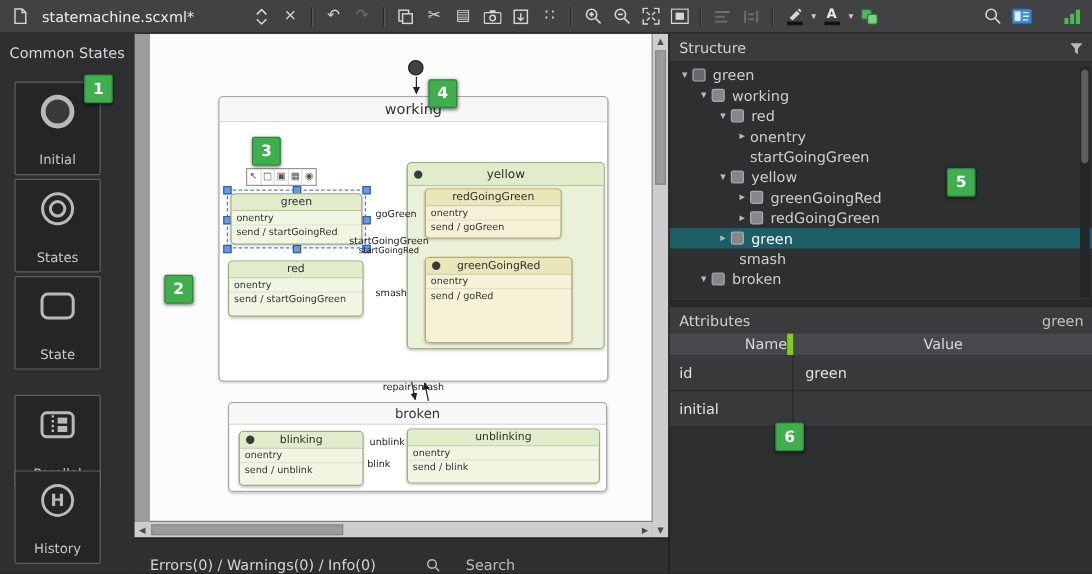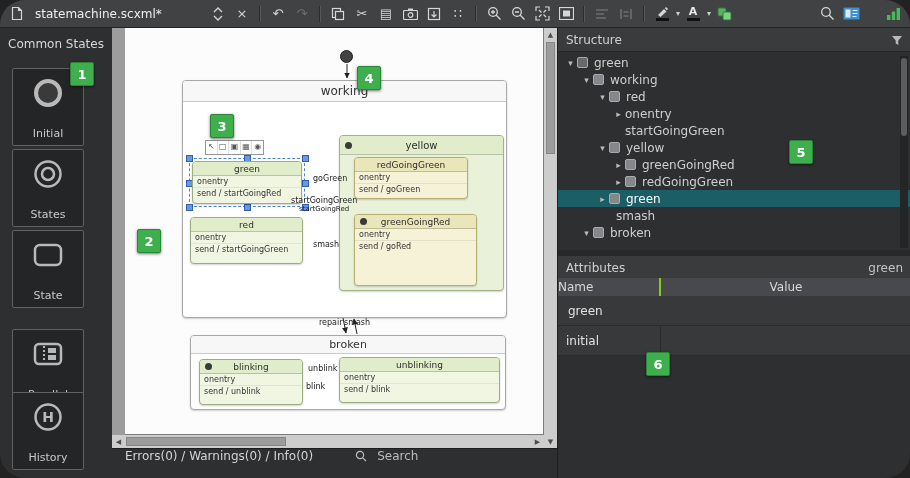--- a/index.html
+++ b/index.html
@@ -1,17 +1,17 @@
 <!DOCTYPE html>
 <html><head>
 <meta charset="utf-8">
 <style>
   html,body{margin:0;padding:0;background:#222;}
   #app{position:relative;width:910px;height:478px;background:#2e2f30;overflow:hidden;
-       font-family:"DejaVu Sans","Liberation Sans",sans-serif;color:#ddd;border-radius:25px;}
+       font-family:"DejaVu Sans","Liberation Sans",sans-serif;color:#ddd;}
   svg{display:block}
   
   .toolbar{position:absolute;left:0;top:0;width:910px;height:28px;background:#404244;
            border-bottom:1px solid #242424;display:flex;align-items:center;padding:0 6px;
            box-sizing:border-box;gap:2px;z-index:5}
   .tb-btn{min-width:22px;height:22px;display:inline-flex;align-items:center;justify-content:center;
           color:#d6d6d6;font-size:13px;border-radius:2px;cursor:default}
   .tb-btn.dis{color:#6e6e6e}
   .tb-sep{width:0;height:16px;border-left:1px solid #2c2c2c;border-right:1px solid #575757;margin:0 4px}
   .tb-title{font-size:12px;color:#eee;width:170px;padding-left:5px;white-space:nowrap;overflow:hidden}
@@ -29,41 +29,41 @@
   .cw{position:absolute;left:112px;top:28px;width:445px;height:420px;background:#9d9d9d;z-index:1}
   .page{position:absolute;left:13px;top:0;width:419px;height:407px;background:#fcfcfc;
         border-right:1px solid #7e7e7e;border-bottom:1px solid #7e7e7e;box-sizing:border-box}
   .vs{position:absolute;left:432px;top:0;width:13px;height:420px;background:#cdcdcd}
   .hs{position:absolute;left:0;top:407px;width:432px;height:13px;background:#cdcdcd}
   .sb-ar{position:absolute;font-size:7px;color:#4c4c4c;width:13px;height:13px;display:flex;
          align-items:center;justify-content:center}
   .sb-h{position:absolute;background:#9c9c9c;border:1px solid #868686;box-sizing:border-box}
   
   .status{position:absolute;left:112px;top:448px;width:445px;height:30px;background:#2e2f30;
-          border-top:1px solid #1d1d1d;display:flex;align-items:flex-start;font-size:12px;color:#d4d4d4;
+          border-top:1px solid #1d1d1d;display:flex;align-items:flex-end;font-size:12px;color:#d4d4d4;
           padding-left:13px;box-sizing:border-box;z-index:2}
-  .search{display:inline-flex;align-items:center;gap:10px;margin-left:42px;color:#bdbdbd}
+  .search{display:inline-flex;align-items:center;gap:21px;margin-left:42px;color:#bdbdbd}
   
   .rp{position:absolute;left:557px;top:28px;width:353px;height:450px;background:#2e2f30;
       border-left:1px solid #1e1e1e;box-sizing:border-box;z-index:2}
   .rp-h{position:absolute;left:0;width:353px;height:24px;background:#3a3b3d;border-bottom:1px solid #262626;
         display:flex;align-items:center;padding:0 8px;box-sizing:border-box;font-size:12px;color:#d0d0d0}
   .tree{position:absolute;top:26px;left:0;width:353px;height:196px;overflow:hidden}
   .trow{height:17px;display:flex;align-items:center;font-size:12px;color:#cfcfcf;box-sizing:border-box}
   .trow.sel{background:#1b5e66;color:#fff}
   .arrowc{width:13px;font-size:9px;color:#bababa;text-align:center;flex:none}
   .ticon{width:11px;height:11px;background:#85878a;border:1px solid #a8aaad;border-radius:2px;
          margin-right:6px;flex:none;box-sizing:border-box}
   .ticon.dark{background:#67696b}
   .tree-sb{position:absolute;right:2px;top:28px;width:8px;height:192px;background:#242527}
   .tree-sb-h{position:absolute;top:2px;left:1px;width:6px;height:78px;background:#5b5d5f;border-radius:3px}
   .split{position:absolute;left:0;top:222px;width:353px;height:6px;background:#27282a}
   .th{position:absolute;top:250px;left:0;width:353px;height:18px;background:#47494c;display:flex;
       font-size:12px;color:#d8d8d8}
-  .th .c1{width:103px;text-align:left;line-height:18px;border-right:2px solid #84cc16;box-sizing:border-box}
+  .th .c1{width:103px;text-align:right;line-height:18px;border-right:5px solid #84cc16;box-sizing:border-box}
   .th .c2{flex:1;text-align:center;line-height:18px}
   .arow{position:absolute;left:0;width:353px;height:30px;background:#37393b;border-bottom:1px solid #2b2b2b;
         display:flex;font-size:12px;color:#e2e2e2;box-sizing:border-box}
   .arow .c1{width:103px;padding-left:8px;border-right:1px solid #2b2b2b;display:flex;align-items:center;box-sizing:border-box}
   .arow .c2{flex:1;padding-left:10px;display:flex;align-items:center}
   
   .node{position:absolute;border:1px solid #9dab82;border-radius:4px;background:#f1f6e3;
         box-shadow:0 1px 2px rgba(0,0,0,.18);box-sizing:border-box}
   .nh{background:#e1edca;border-bottom:1px solid rgba(0,0,0,.18);border-radius:3px 3px 0 0;font-size:9px;
       color:#2e2e2e;display:flex;align-items:center;justify-content:center;position:relative;height:13px}
@@ -456,20 +456,21 @@
 
     <div class="rp-h" style="top:228px">
       <span>Attributes</span>
       <span style="margin-left:auto;color:#c4c4c4">green</span>
     </div>
     <div class="th">
       <span class="c1">Name</span>
       <span class="c2">Value</span>
     </div>
     <div class="arow" style="top:268px">
+      <span class="c1">id</span>
       <span class="c2">green</span>
     </div>
     <div class="arow" style="top:298px">
       <span class="c1">initial</span>
       <span class="c2"></span>
     </div>
   </div>
 
   <div class="badge" style="left:70px;top:62px">1</div>
   <div class="badge" style="left:137px;top:229px">2</div>

